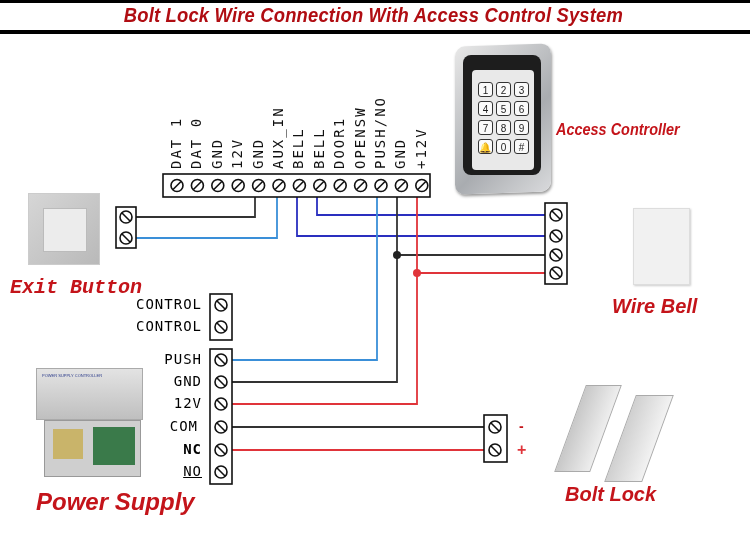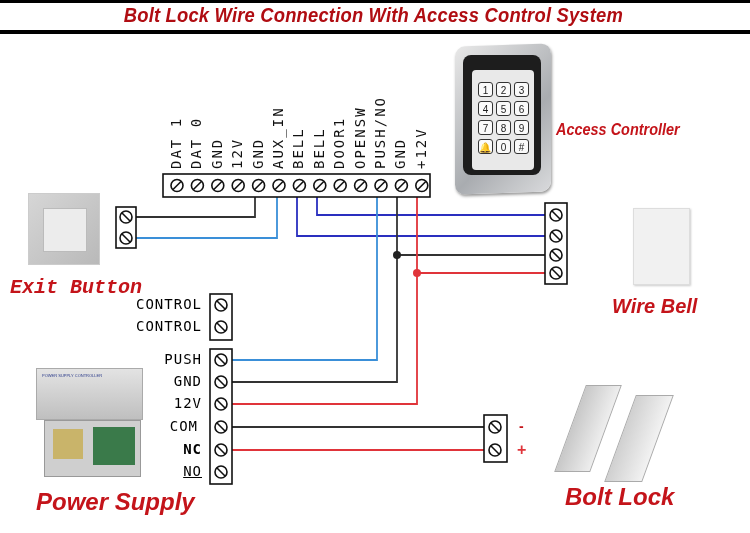--- a/index.html
+++ b/index.html
@@ -151,21 +151,21 @@
     <div style="position:absolute;left:8px;top:8px;width:30px;height:30px;background:#c9b46a;"></div>
     <div style="position:absolute;left:48px;top:6px;width:42px;height:38px;background:#3a7a4a;"></div>
   </div>
 </div>
 <div class="lbl" style="left:36px;top:488px;font-size:24px;">Power Supply</div>
 
 <div class="device" style="left:560px;top:365px;width:130px;height:110px;">
   <div style="position:absolute;left:10px;top:20px;width:34px;height:85px;background:linear-gradient(90deg,#c8c8c8,#eeeeee);transform:skewX(-20deg);border:1px solid #aaa;"></div>
   <div style="position:absolute;left:60px;top:30px;width:36px;height:85px;background:linear-gradient(90deg,#d0d0d0,#f2f2f2);transform:skewX(-20deg);border:1px solid #aaa;"></div>
 </div>
-<div class="lbl" style="left:565px;top:483px;font-size:24px;">Bolt Lock</div>
+<div class="lbl" style="left:565px;top:483px;font-size:20px;">Bolt Lock</div>
 <div style="position:absolute;left:519px;top:418px;font-size:14px;color:#c4141a;font-weight:bold;">-</div>
 <div style="position:absolute;left:517px;top:441px;font-size:16px;color:#e0343a;font-weight:bold;">+</div>
 
 <div id="pwr-labels">
     <div class="term-lbl" style="right: 548px; top: 296px;">CONTROL</div>
     <div class="term-lbl" style="right: 548px; top: 318px;">CONTROL</div>
     <div class="term-lbl" style="right: 548px; top: 351px;">PUSH</div>
     <div class="term-lbl" style="right: 548px; top: 373px;">GND</div>
     <div class="term-lbl" style="right: 548px; top: 395px;">12V</div>
     <div class="term-lbl" style="right: 552px; top: 418px;">COM</div>

